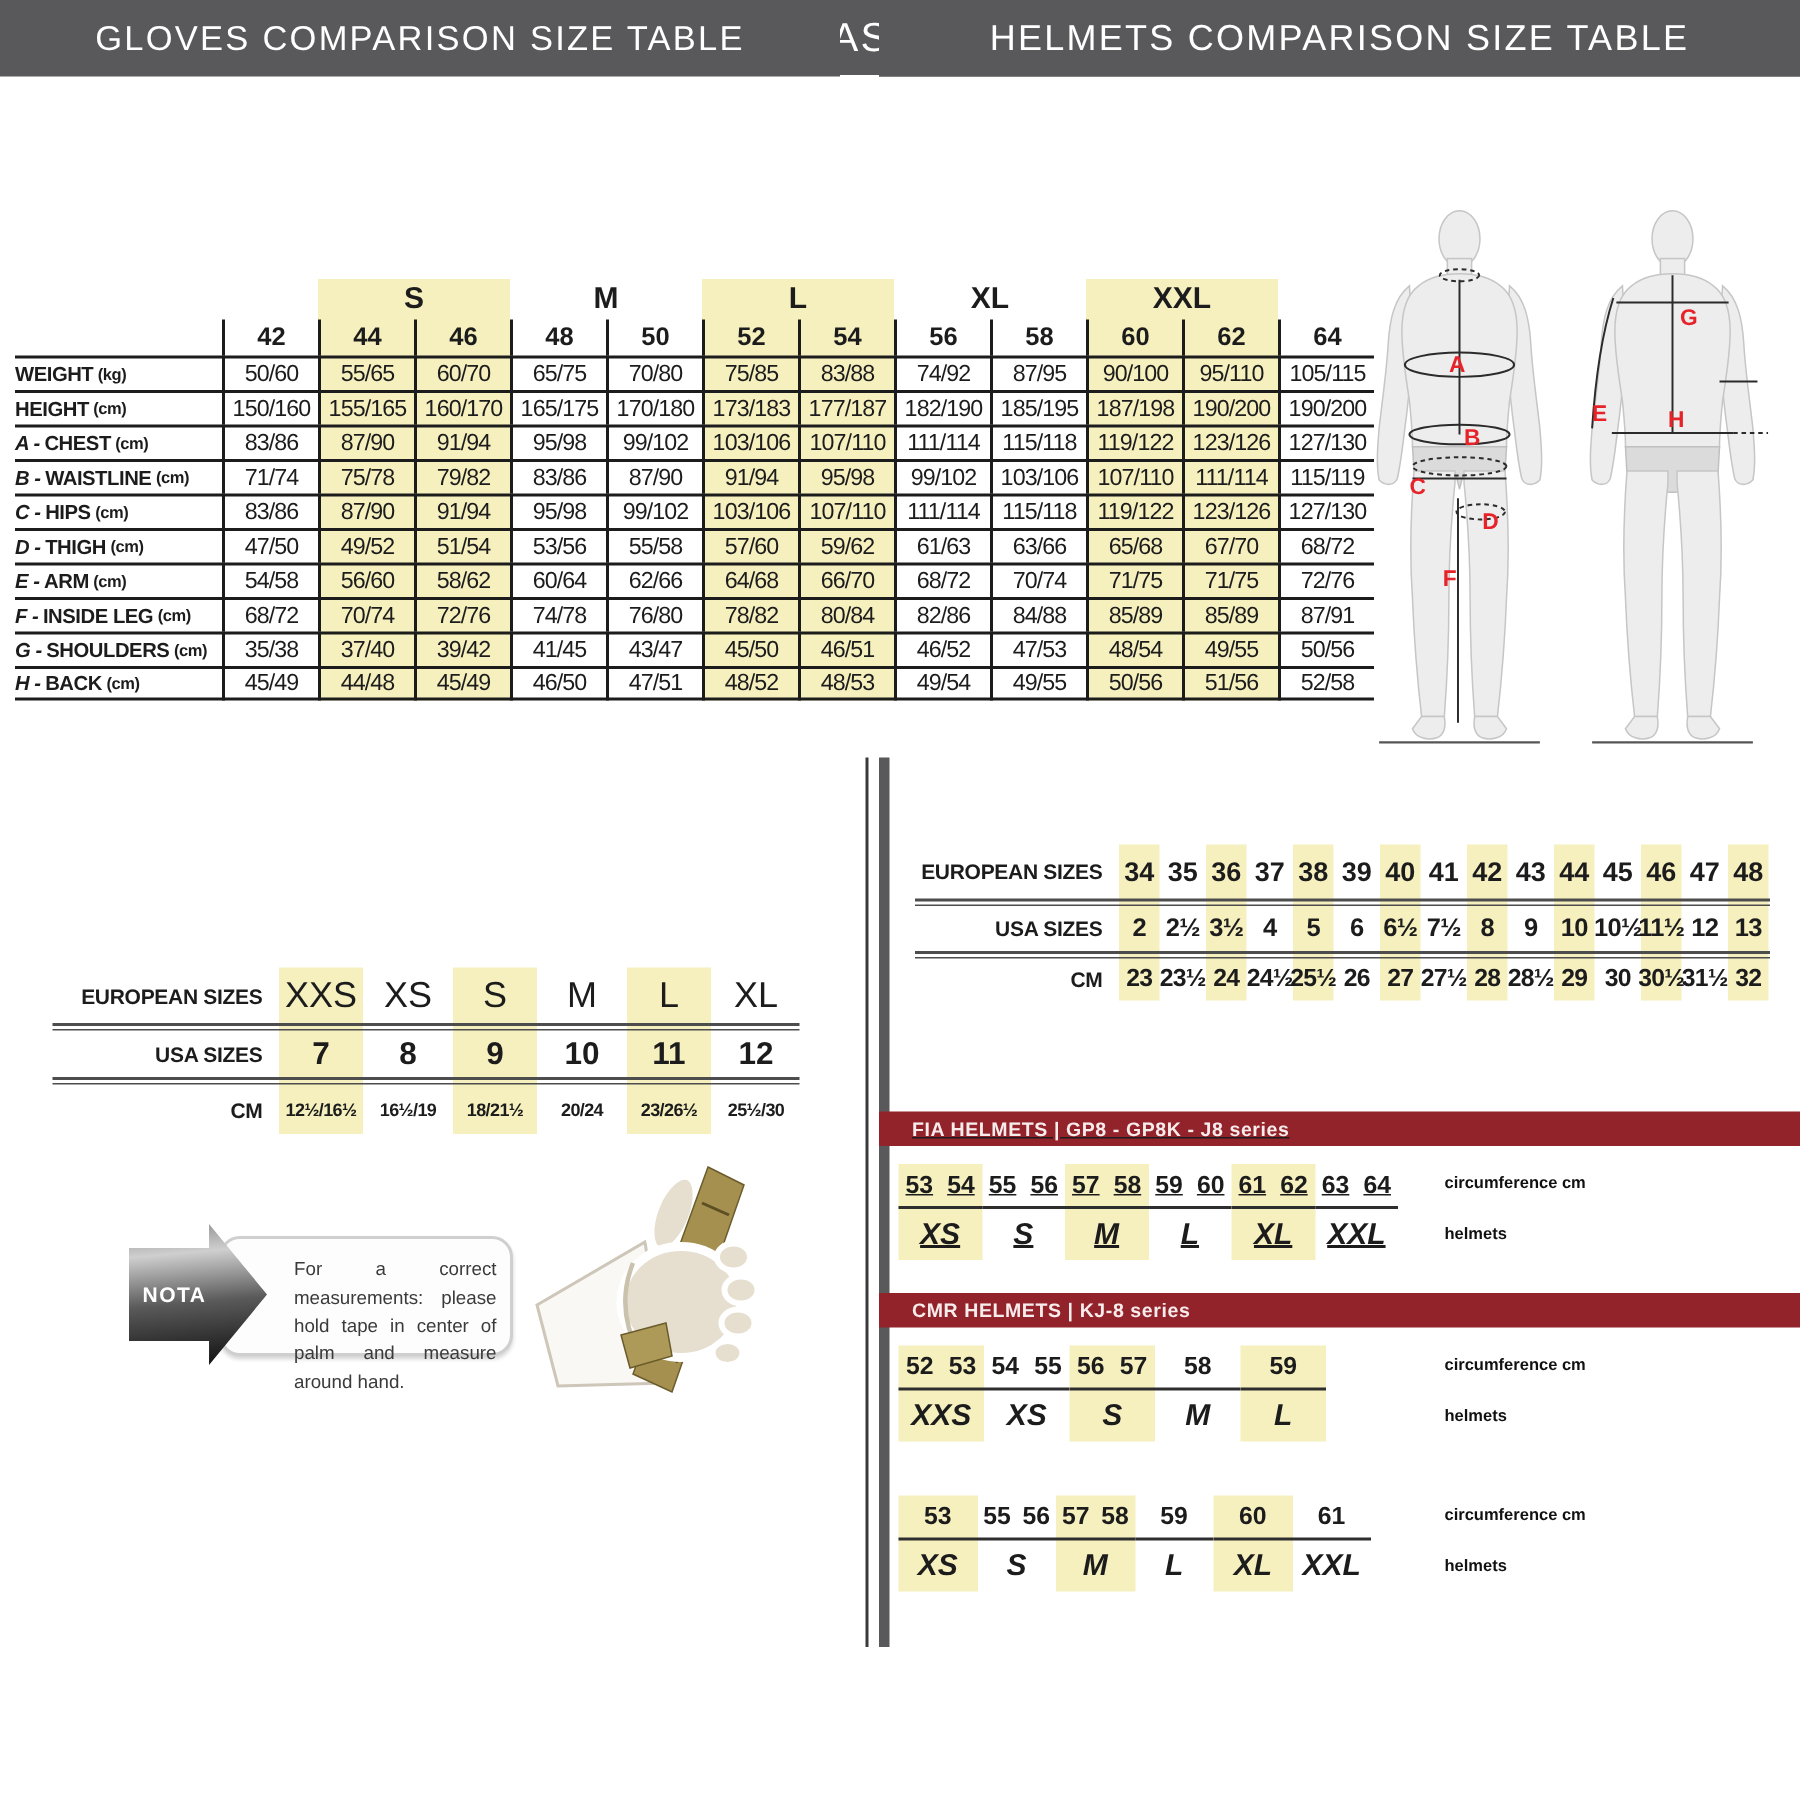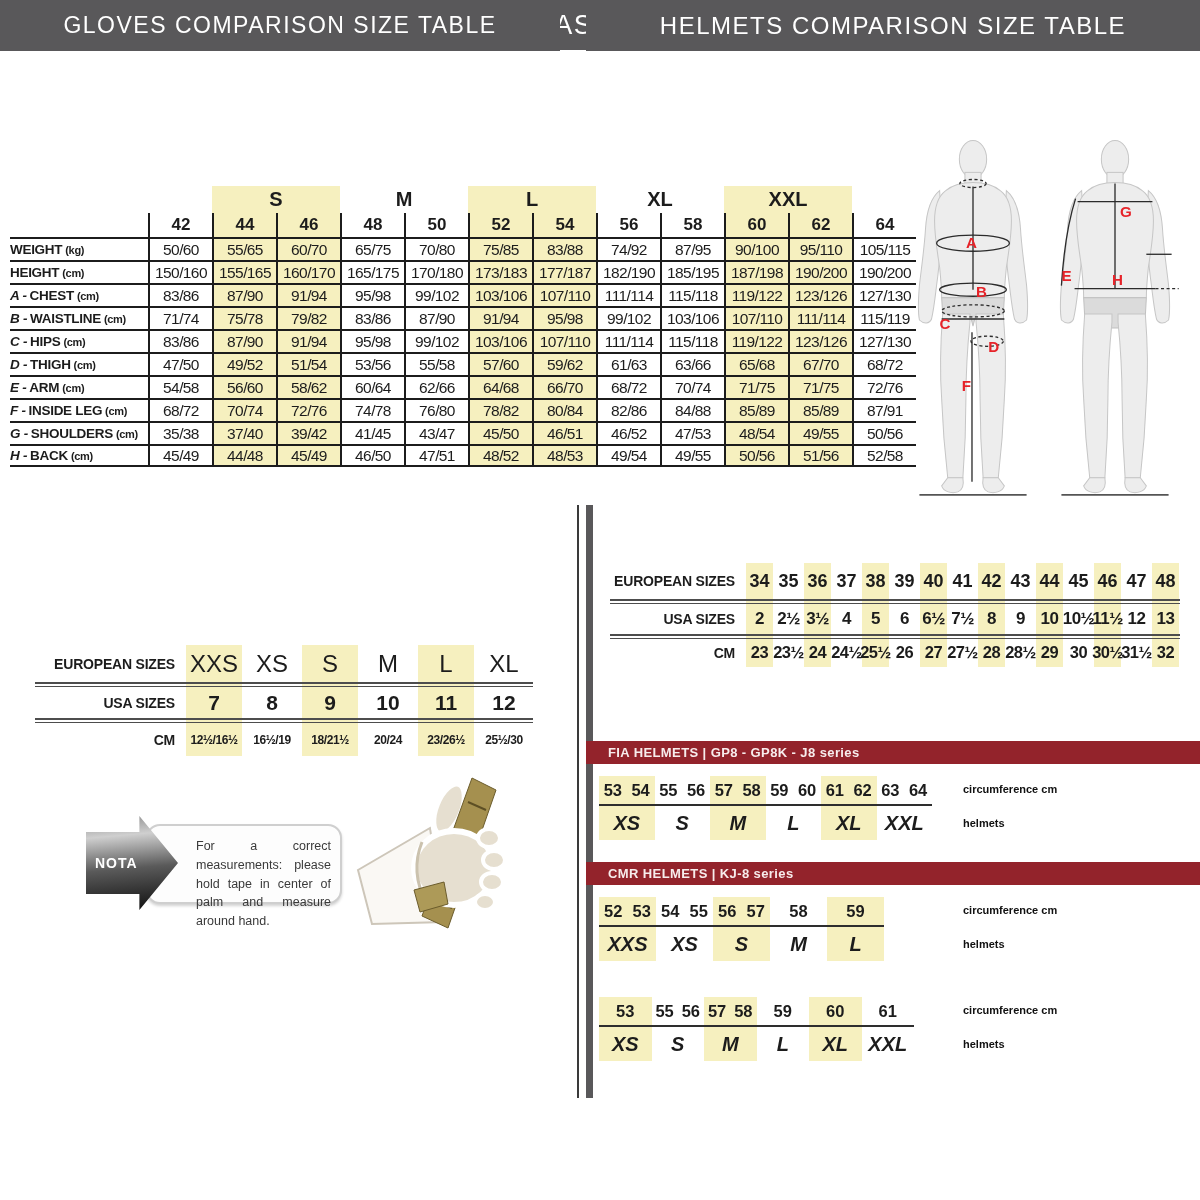--- a/index.html
+++ b/index.html
@@ -426,21 +426,21 @@
         <div class="gc scm">28½</div>
         <div class="gc scm">29</div>
         <div class="gc scm">30</div>
         <div class="gc scm">30½</div>
         <div class="gc scm">31½</div>
         <div class="gc scm">32</div>
       </div>
   </div>
 
   <div id="helmet-sections">
-      <div class="hsec" style="top: 741px;">
+      <div class="hsec" style="top: 741px; text-decoration: underline;">
         <div class="hbar">FIA HELMETS  |  GP8 - GP8K - J8 series</div>
         <div class="hbody">
           <div class="hgroup hl" style="width: 55.5px;">
             <div class="hnums">
               <div>53</div>
               <div>54</div>
             </div>
             <div class="hsize">XS</div>
           </div>
           <div class="hgroup" style="width: 55.5px;">

